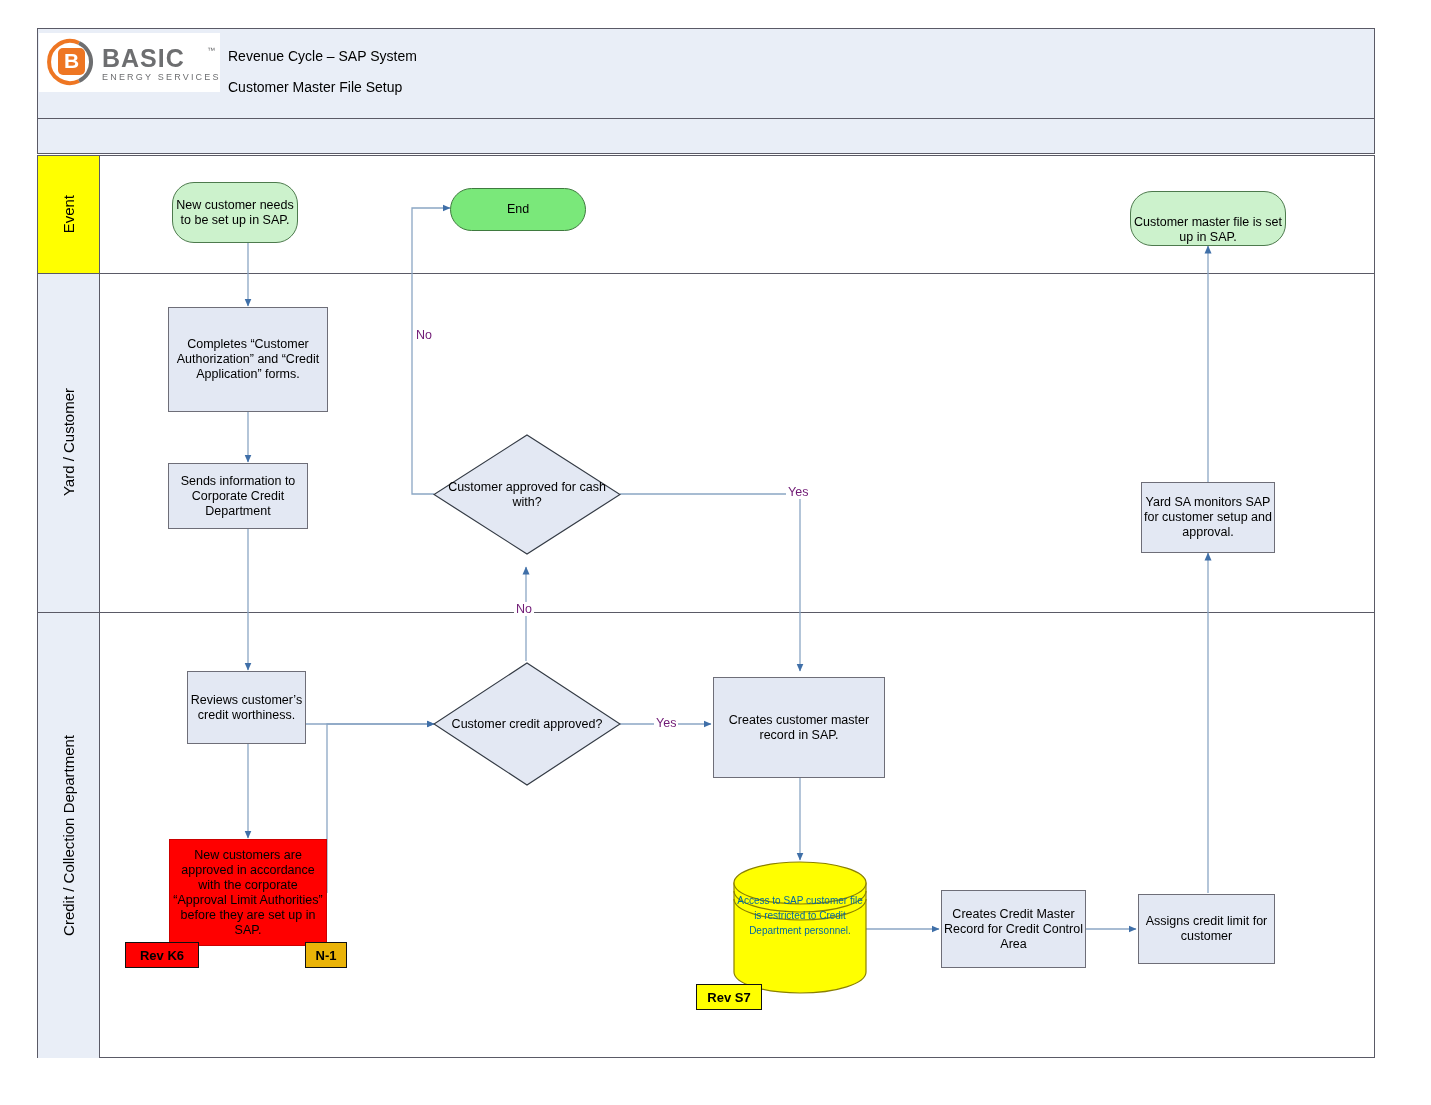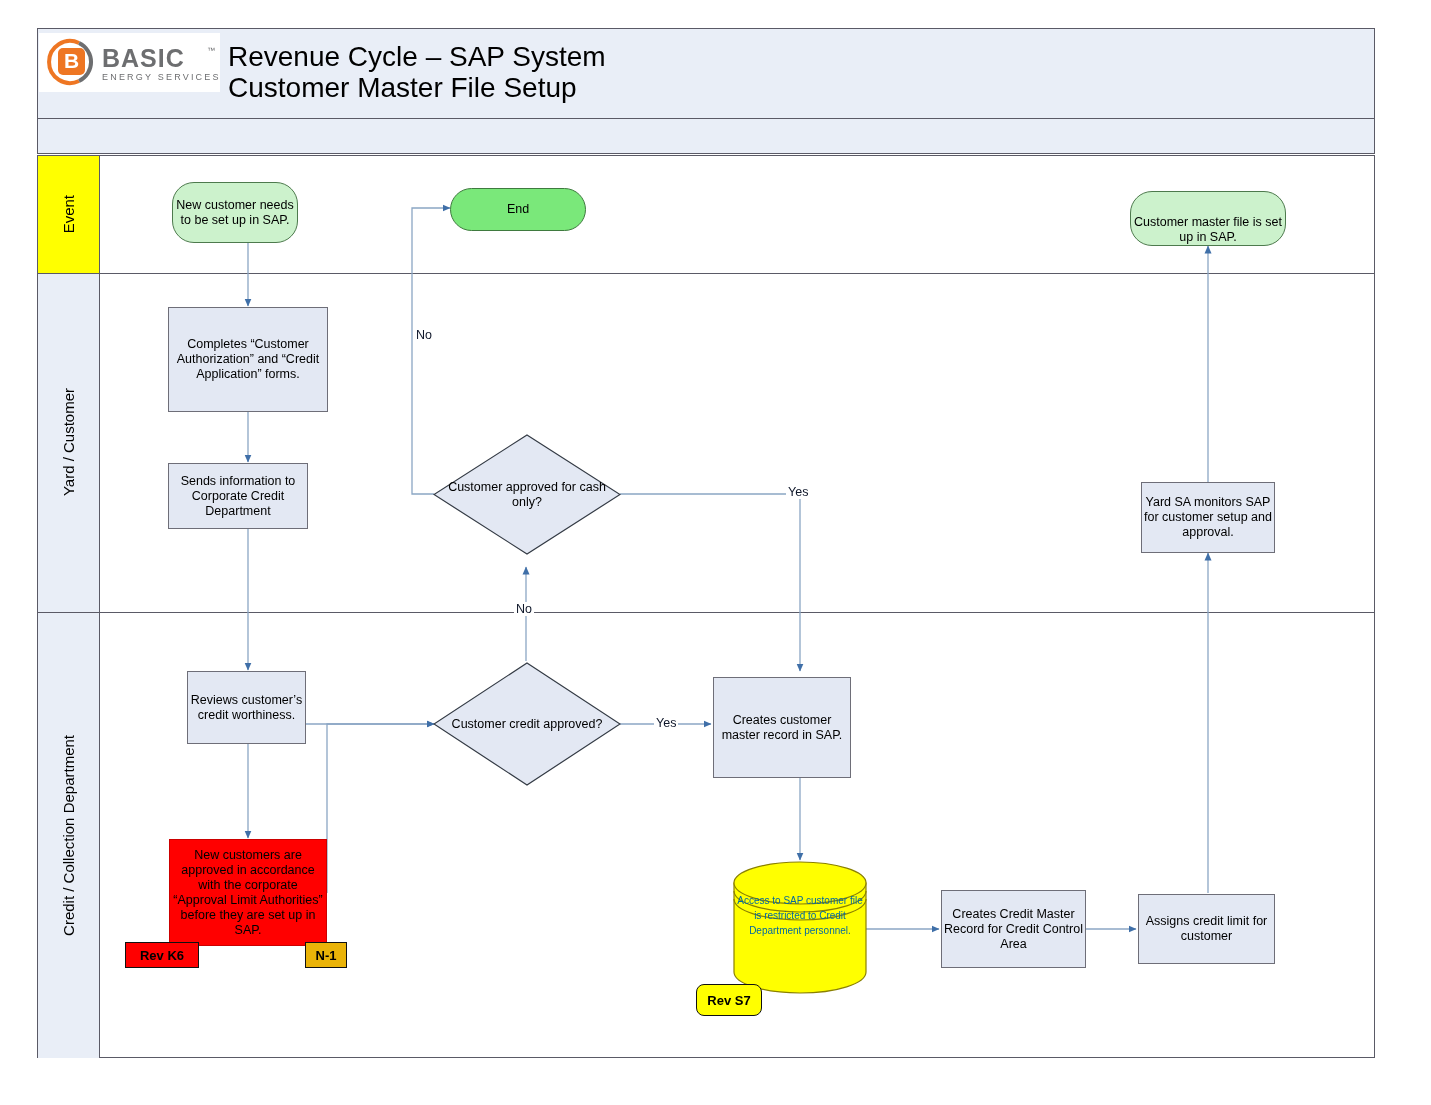--- a/index.html
+++ b/index.html
@@ -37,21 +37,21 @@
   #logo-box {
     position: absolute;
     left: 39px; top: 33px;
     width: 181px; height: 59px;
     background: #ffffff;
     overflow: hidden;
   }
   #title-block {
     position: absolute;
     left: 228px; top: 41px;
-    font-size: 28px;
+    font-size: 14px;
     line-height: 31px;
     color: #000000;
     white-space: nowrap;
   }
 
   
   #lane-frame {
     position: absolute;
     left: 37px; top: 155px;
     width: 1338px; height: 903px;
@@ -159,21 +159,21 @@
   
   #connectors {
     position: absolute;
     left: 0; top: 0;
     width: 1431px; height: 1105px;
     pointer-events: none;
   }
   .edge-label {
     position: absolute;
     font-size: 12.5px;
-    color: #0f172a;
+    color: #701a75;
     background: #ffffff;
     padding: 0 2px;
     white-space: nowrap;
   }
 </style>
 </head>
 <body>
 
 <div id="page">
 
@@ -272,42 +272,42 @@
 
   <div class="shape proc" style="left:168px; top:463px; width:140px; height:66px;">
     <span>Sends information to Corporate Credit Department</span>
   </div>
 
   <div class="diamond-wrap" style="left:433px; top:434px; width:188px; height:121px;">
     <svg width="188" height="121" xmlns="http://www.w3.org/2000/svg">
       <polygon points="94,1 187,60.5 94,120 1,60.5" fill="#e3e8f3" stroke="#333a44" stroke-width="1.2"></polygon>
     </svg>
     <div class="diamond-label">
-      <span>Customer approved for cash only?</span>
+      <span>Customer approved for cash with?</span>
     </div>
   </div>
 
   <div class="shape proc" style="left:187px; top:671px; width:119px; height:73px;">
     <span>Reviews customer’s credit worthiness.</span>
   </div>
 
   <div class="shape proc" style="left:1141px; top:482px; width:134px; height:71px;">
     <span>Yard SA monitors SAP for customer setup and approval.</span>
   </div>
 
   <div class="diamond-wrap" style="left:433px; top:662px; width:188px; height:124px;">
     <svg width="188" height="124" xmlns="http://www.w3.org/2000/svg">
       <polygon points="94,1 187,62 94,123 1,62" fill="#e3e8f3" stroke="#333a44" stroke-width="1.2"></polygon>
     </svg>
     <div class="diamond-label">
       <span>Customer credit approved?</span>
     </div>
   </div>
 
-  <div class="shape proc" style="left:713px; top:677px; width:138px; height:101px;">
+  <div class="shape proc" style="left:713px; top:677px; width:172px; height:101px;">
     <span>Creates customer master record in SAP.</span>
   </div>
 
   <div class="shape redbox" style="left:169px; top:839px; width:158px; height:107px;text-align:center;">
     <span>New customers are approved in accordance with the corporate “Approval Limit Authorities” before they are set up in SAP.</span>
   </div>
 
   <div class="badge badge-red" style="left:125px; top:942px; width:74px; height:26px;">
     <span>Rev K6</span>
   </div>
@@ -321,21 +321,21 @@
       <path d="M1,22 L1,111 A66,21 0 0 0 133,111 L133,22 Z" fill="#ffff00" stroke="#8a8000" stroke-width="1.2"></path>
       <ellipse cx="67" cy="22" rx="66" ry="21" fill="#ffff00" stroke="#8a8000" stroke-width="1.2"></ellipse>
       <path d="M1,30 A66,21 0 0 0 133,30" fill="none" stroke="#8a8000" stroke-width="1.2"></path>
       <path d="M1,38 A66,21 0 0 0 133,38" fill="none" stroke="#8a8000" stroke-width="1.2"></path>
     </svg>
     <div class="cyl-label">
       <span>Access to SAP customer file is restricted to Credit Department personnel.</span>
     </div>
   </div>
 
-  <div class="badge badge-yellow" style="left:696px; top:984px; width:66px; height:32px;border-radius:8px;">
+  <div class="badge badge-yellow" style="left:696px; top:984px; width:66px; height:26px;">
     <span>Rev S7</span>
   </div>
 
   <div class="shape proc" style="left:941px; top:890px; width:145px; height:78px;">
     <span>Creates Credit Master Record for Credit Control Area</span>
   </div>
 
   <div class="shape proc" style="left:1138px; top:894px; width:137px; height:70px;">
     <span>Assigns credit limit for customer</span>
   </div>

